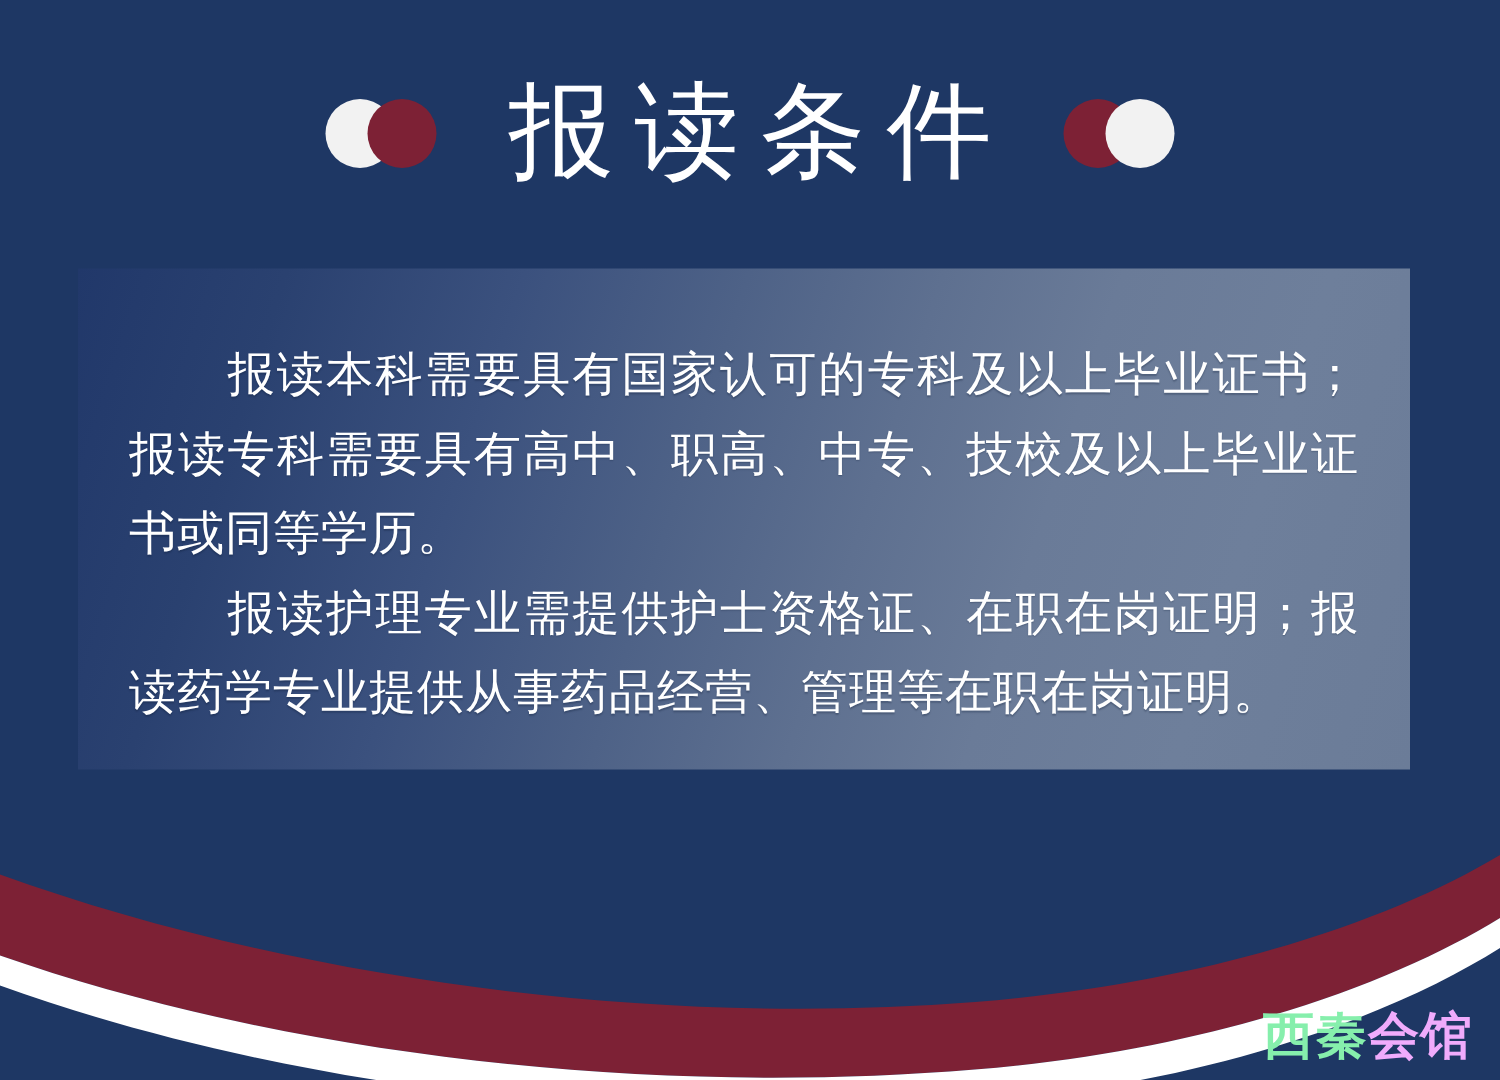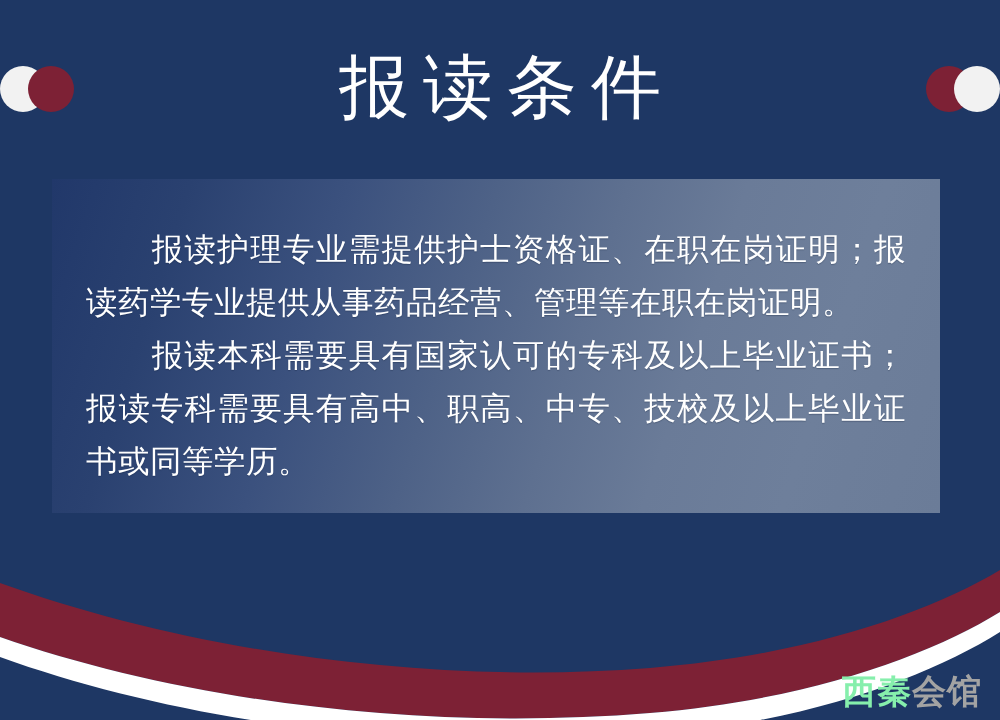--- a/index.html
+++ b/index.html
@@ -35,21 +35,21 @@
 
   
   .header {
     position: absolute;
     left: 0;
     top: 0;
     width: 1000px;
     height: 178px;
     display: flex;
     align-items: center;
-    justify-content: space-between;
+    justify-content: center;
   }
 
   .title {
     color: #ffffff;
     font-size: 70px;
     line-height: 1;
     letter-spacing: 14px;
     text-indent: 14px;
     font-weight: 400;
     white-space: nowrap;
@@ -116,21 +116,21 @@
     right: 18px;
     bottom: 12px;
     font-size: 34px;
     font-weight: 700;
     letter-spacing: 1px;
     line-height: 1;
     white-space: nowrap;
     user-select: none;
   }
   .watermark .wm-a { color: #86efac; }
-  .watermark .wm-b { color: #a3a3a3; }
+  .watermark .wm-b { color: #f0abfc; }
 </style>
 </head>
 <body>
 
 <div id="slide">
 
   <svg class="swoosh-layer" viewBox="0 0 1000 720" width="1000" height="720" preserveAspectRatio="none">
     <path d="M 0,583 C 180,648 420,686 650,668 C 810,655 930,612 1000,570 L 1000,612 C 930,655 810,700 650,713 C 420,732 180,700 0,637 Z" fill="#7d2135"></path>
     <path d="M 0,637 C 180,700 420,732 650,713 C 810,700 930,655 1000,612 L 1000,632 C 930,676 810,722 650,735 C 420,755 180,722 0,657 Z" fill="#ffffff"></path>
   </svg>
@@ -141,21 +141,21 @@
       <span class="dot dot-red"></span>
     </span>
     <h1 class="title">报读条件</h1>
     <span class="deco deco-right">
       <span class="dot dot-red"></span>
       <span class="dot dot-white"></span>
     </span>
   </div>
 
   <div class="panel">
+    <p class="panel-text">　　报读本科需要具有国家认可的专科及以上毕业证书；报读专科需要具有高中、职高、中专、技校及以上毕业证书或同等学历。</p>
     <p class="panel-text">　　报读护理专业需提供护士资格证、在职在岗证明；报读药学专业提供从事药品经营、管理等在职在岗证明。</p>
-    <p class="panel-text">　　报读本科需要具有国家认可的专科及以上毕业证书；报读专科需要具有高中、职高、中专、技校及以上毕业证书或同等学历。</p>
   </div>
 
   <div class="watermark">
     <span class="wm-a">西秦</span><span class="wm-b">会馆</span>
   </div>
 
 </div>
 
 </body></html>

